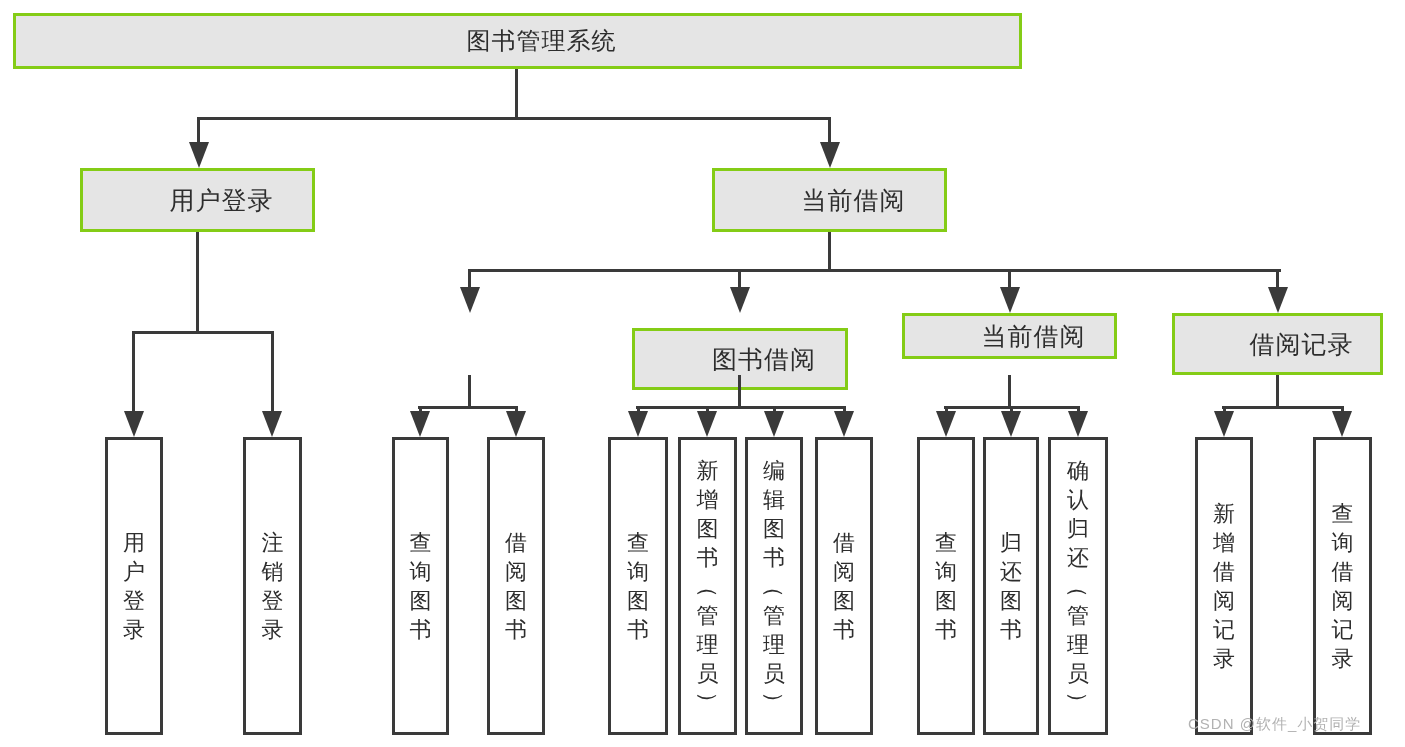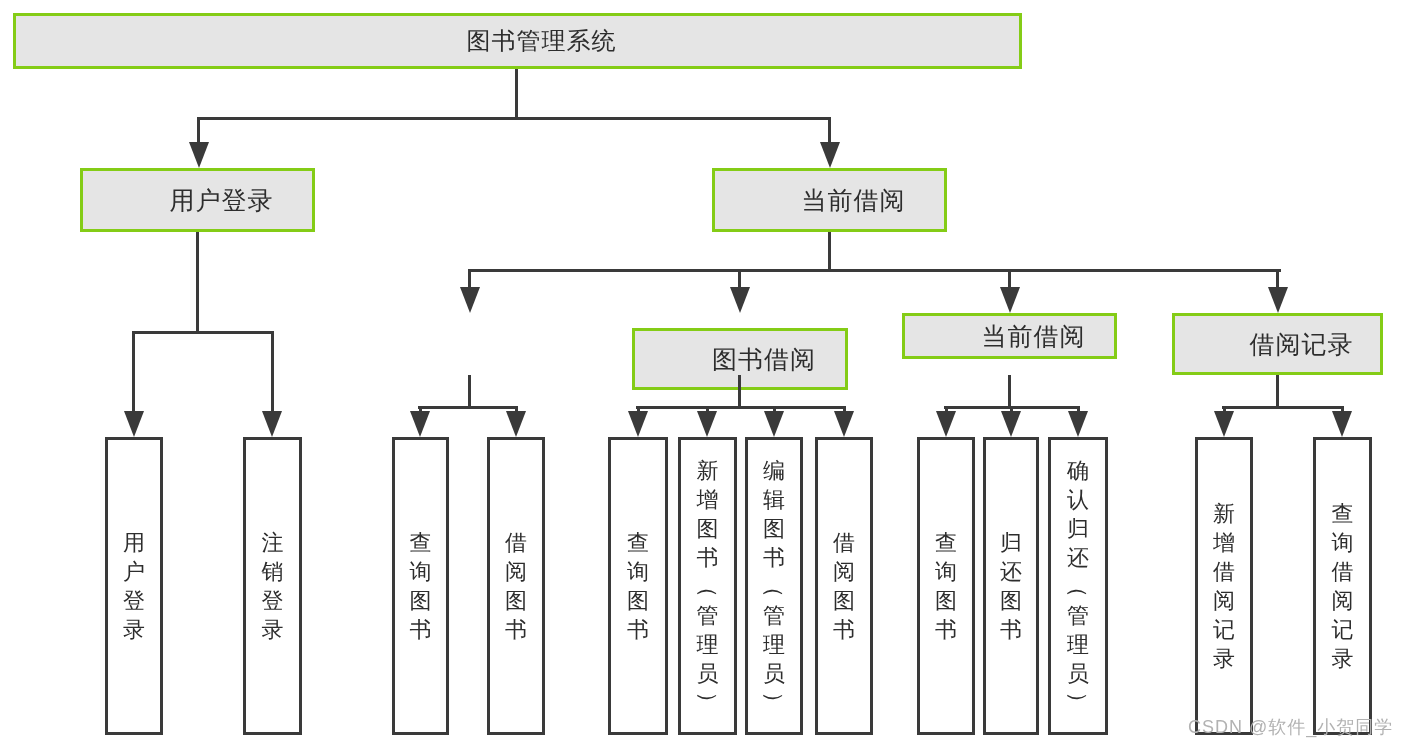--- a/index.html
+++ b/index.html
@@ -53,21 +53,21 @@
     position: absolute;
     width: 0; height: 0;
     border-left: 10px solid transparent;
     border-right: 10px solid transparent;
     border-top: 26px solid #3a3a3a;
   }
   .watermark {
     position: absolute;
     left: 1188px;
     top: 715px;
-    font-size: 18px;
+    font-size: 15px;
     color: #b2b2b2;
     letter-spacing: 1px;
     white-space: nowrap;
     z-index: 10;
   }
 </style>
 </head>
 <body>
 
 <div class="stage">

